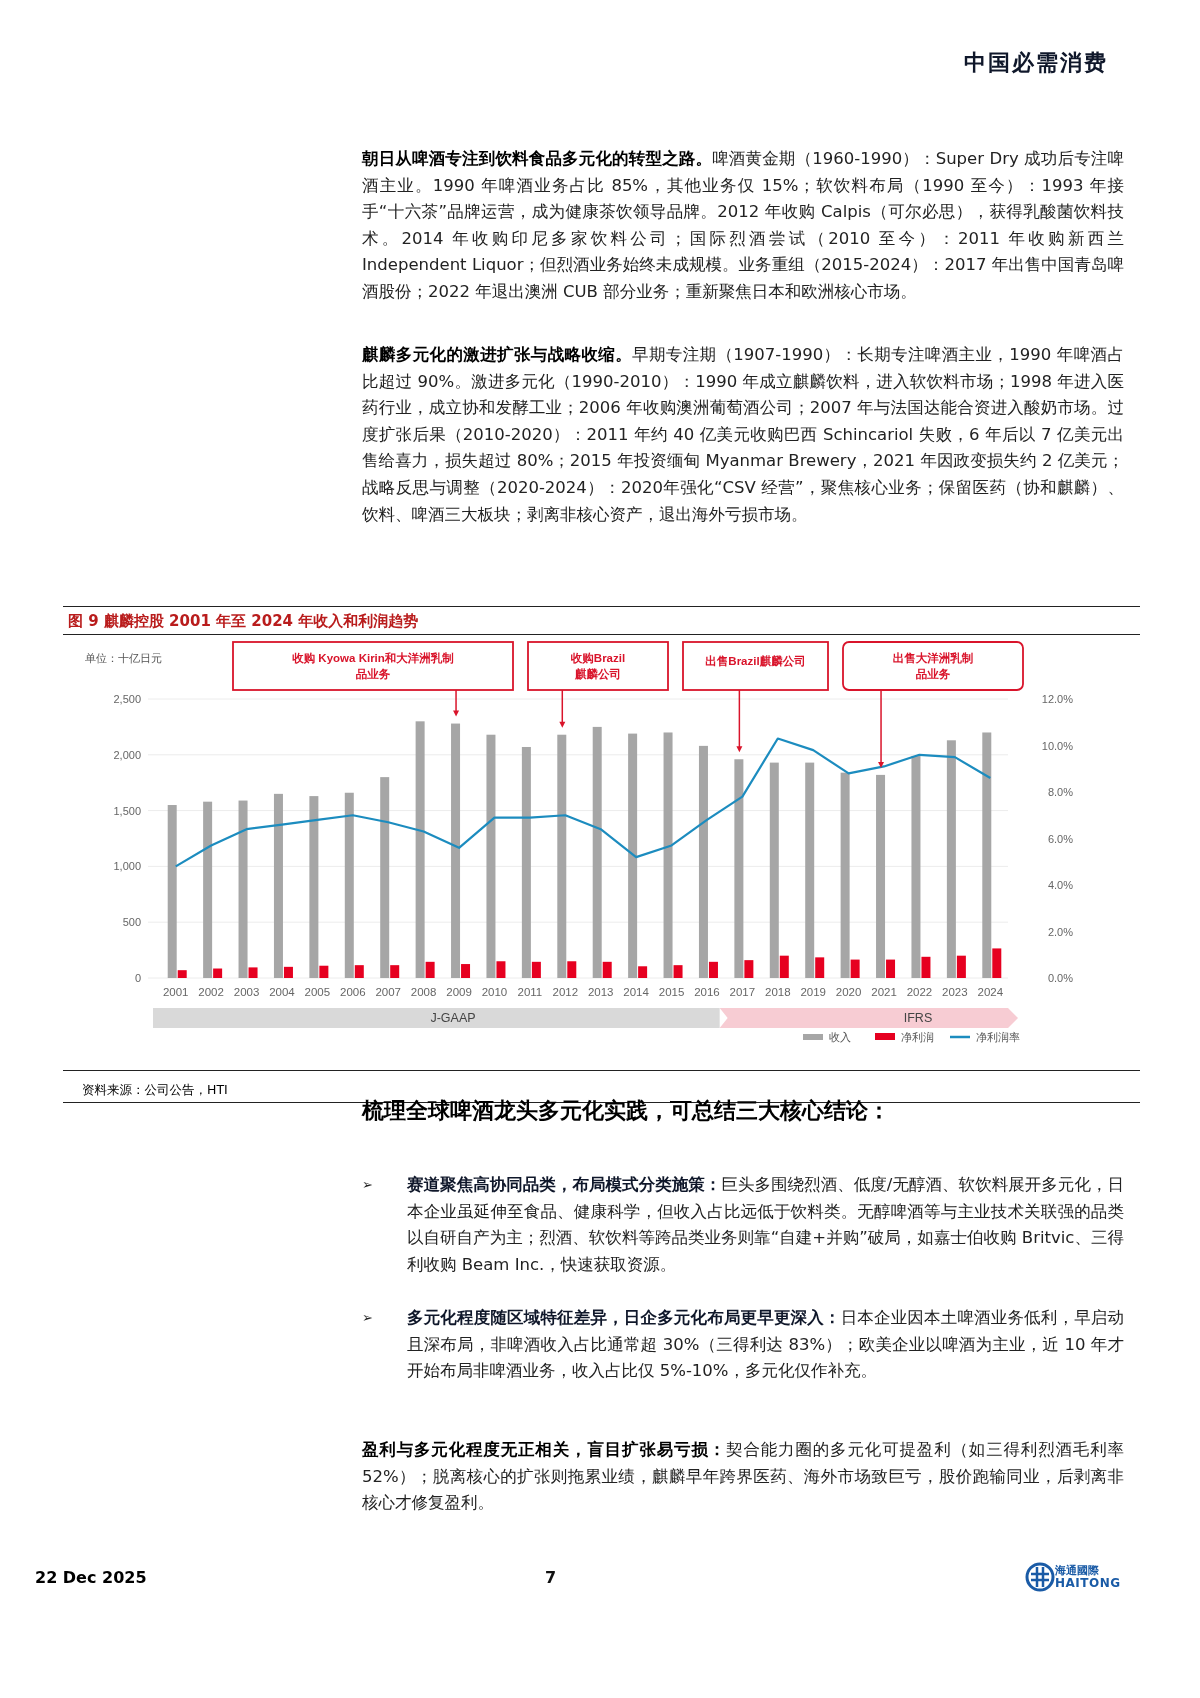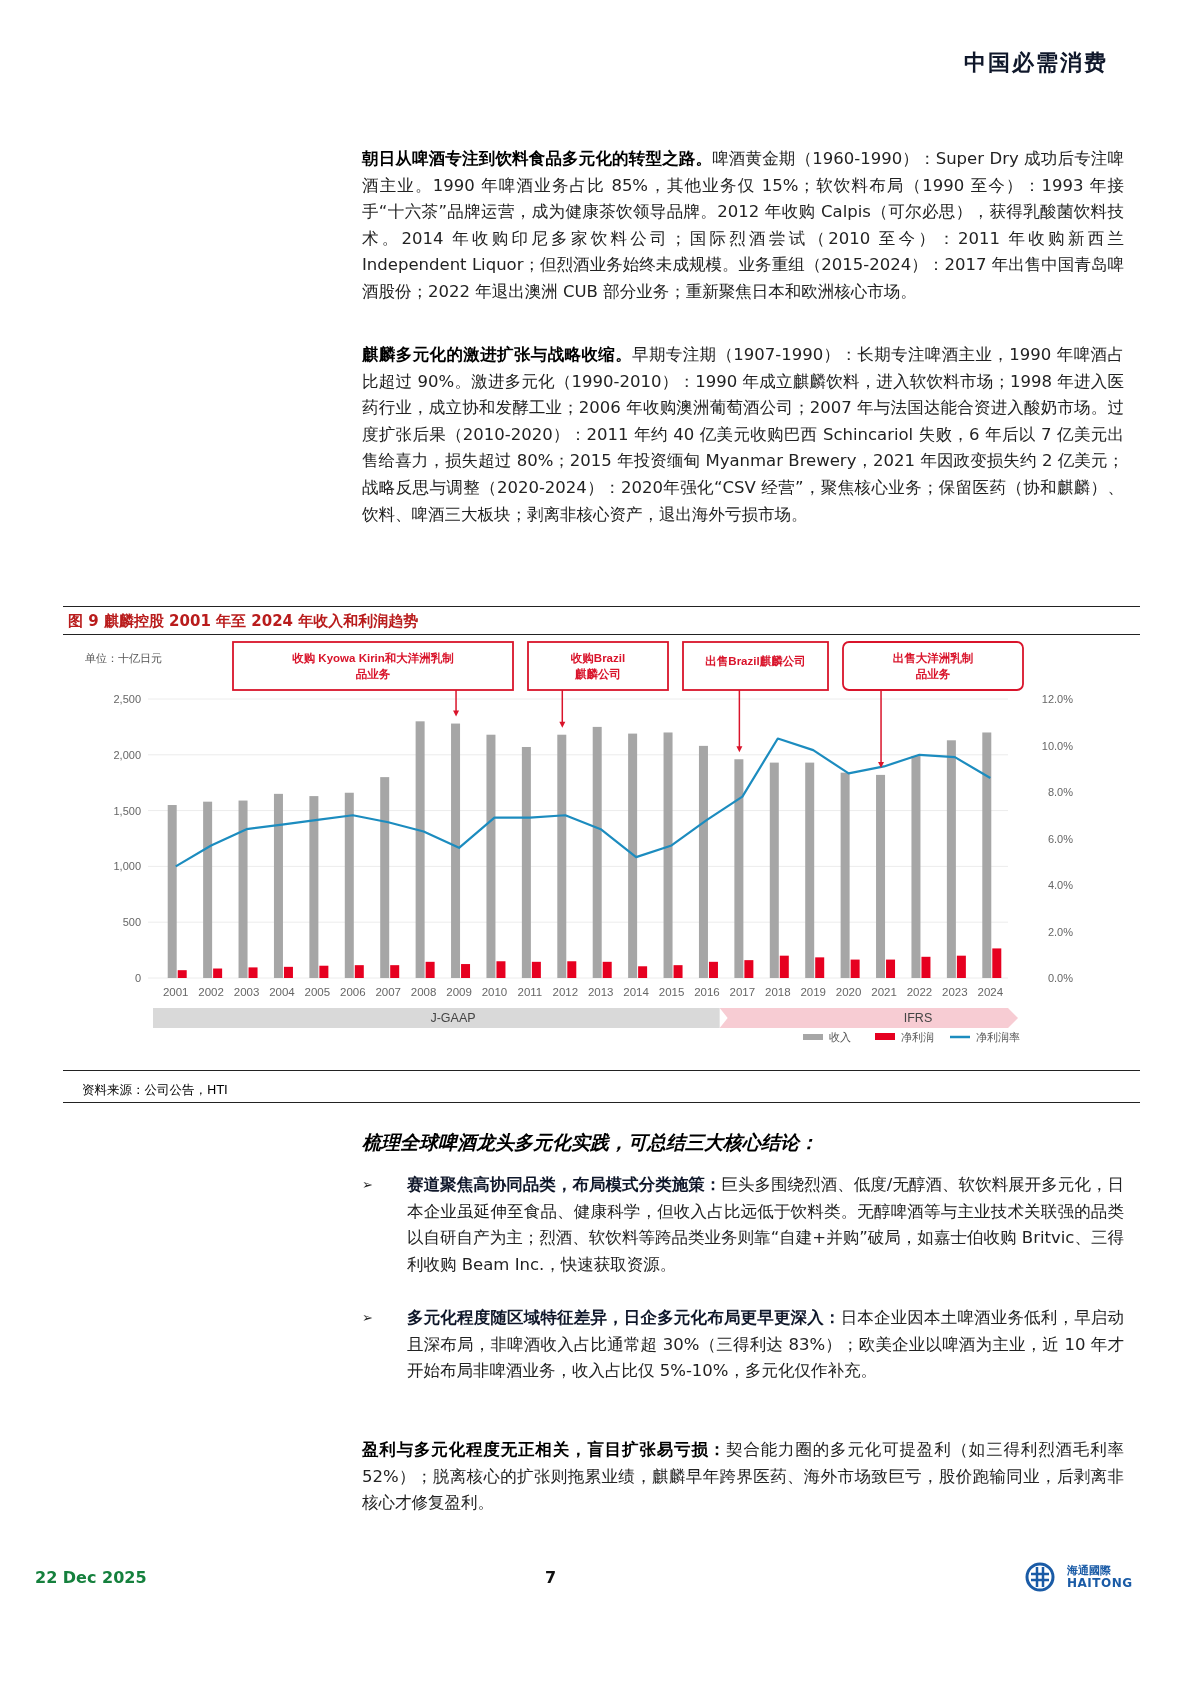--- a/index.html
+++ b/index.html
@@ -10,28 +10,28 @@
   .para { position: absolute; left: 362px; width: 762px; font-size: 16.5px; line-height: 26.6px;
           text-align: justify; font-family: "DejaVu Sans", sans-serif; color: #222; }
   .para b { font-weight: bold; color: #000; }
   .fig-top-rule { position: absolute; left: 63px; width: 1077px; top: 606px; height: 0; border-top: 1.5px solid #222; }
   .fig-title { position: absolute; left: 68px; top: 612px; font-size: 15px; font-weight: bold; color: #b91c1c; }
   .fig-title-rule { position: absolute; left: 63px; width: 1077px; top: 634px; height: 0; border-top: 1.5px solid #222; }
   .chart-wrap { position: absolute; left: 63px; top: 640px; width: 1077px; height: 425px; }
   .fig-bottom-rule { position: absolute; left: 63px; width: 1077px; top: 1070px; border-top: 1.5px solid #222; }
   .source { position: absolute; left: 72px; top: 1082px; font-size: 12.5px; color: #000000; margin-left: 10px; }
   .source-rule { position: absolute; left: 63px; width: 1077px; top: 1102px; border-top: 1.5px solid #222; }
-  .section-lead { position: absolute; left: 362px; top: 1130px; font-size: 19px; font-weight: bold; color:#000;font-style:italic; }
+  .section-lead { position: absolute; left: 362px; top: 1096px; font-size: 22px; font-weight: bold; color:#000; }
   .bullet { position: absolute; left: 362px; width: 762px; font-size: 16.5px; line-height: 26.6px; color:#222; }
   .bullet .arrow { position: absolute; left: 0; top: 0; font-size: 13px; }
   .bullet .btext { margin-left: 45px; text-align: justify; }
   .bullet b { color: #0f172a; }
-  .footer-date { position: absolute; left: 35px; top: 1568px; font-size: 16px; font-weight: bold; color:#15803d; }
+  .footer-date { position: absolute; left: 35px; top: 1568px; font-size: 16px; font-weight: bold; color:#000000; }
   .footer-page { position: absolute; left: 545px; top: 1568px; font-size: 16px; font-weight: bold; color:#111; }
-  .footer-logo { position: absolute; left: 1025px; top: 1562px; display: flex; align-items: center; gap: 12px; }
+  .footer-logo { position: absolute; left: 1025px; top: 1562px; display: flex; align-items: center; gap: 0; }
   .logo-text { display: flex; flex-direction: column; line-height: 12px; color: #1a5ba6; font-weight: bold; }
   .logo-text .cn { font-size: 11px; }
   .logo-text .en { font-size: 12px; letter-spacing: 0.5px; }
   svg text { font-family: "Liberation Sans", "DejaVu Sans", sans-serif; }
 </style>
 </head>
 <body>
 
 <div class="header-title">中国必需消费</div>
 

